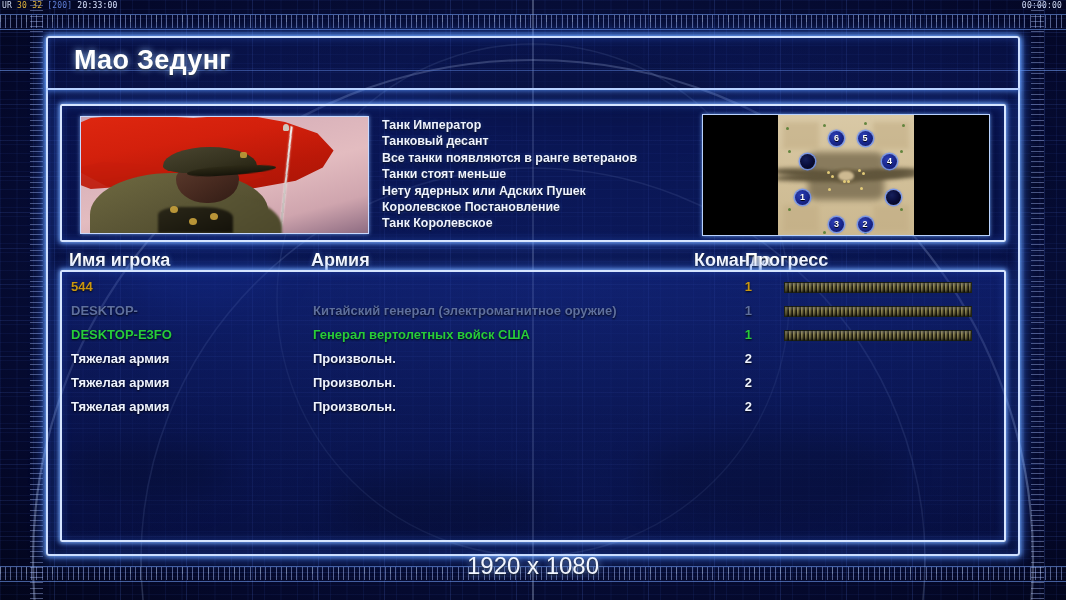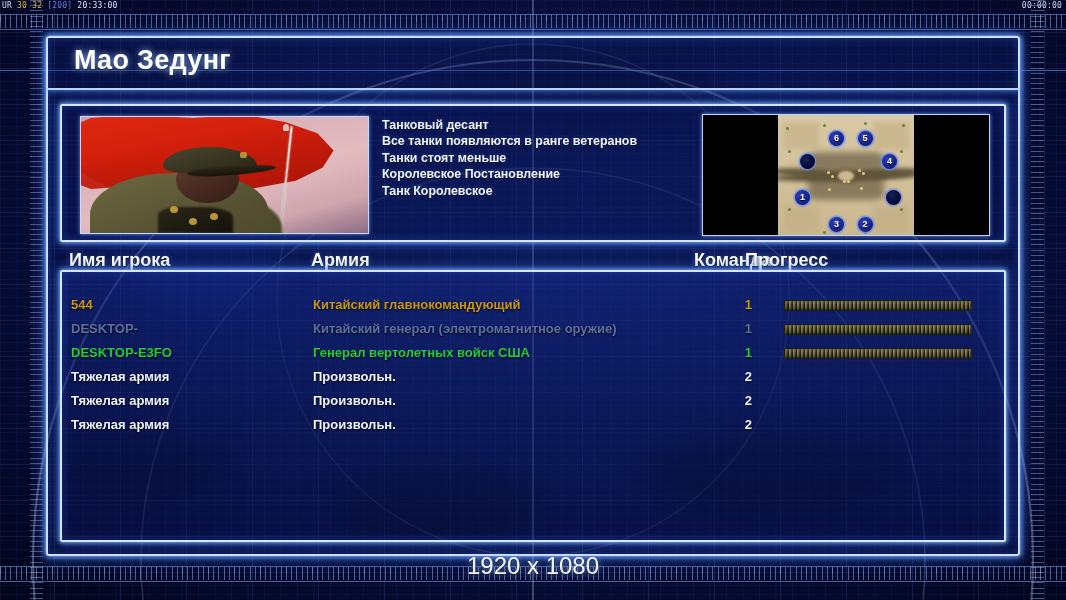--- a/index.html
+++ b/index.html
@@ -276,21 +276,21 @@
   .tbl-frame {
     position:absolute; left:14px; right:14px; top:234px; bottom:14px;
     border:2px solid #d6e5ff; border-radius:2px;
     box-shadow:
       0 0 4px 1px rgba(130,180,255,.9),
       0 0 12px 3px rgba(55,115,250,.45),
       inset 0 0 10px rgba(60,120,255,.30);
     background:linear-gradient(180deg, rgba(22,45,150,.42) 0%, rgba(14,30,108,.34) 55%, rgba(10,22,86,.30) 100%);
     overflow:hidden;
   }
-  .row { position:absolute; left:0; right:0; height:24px;margin-top:18px; }
+  .row { position:absolute; left:0; right:0; height:24px; }
   .cell {
     position:absolute; font-size:13px; font-weight:bold; white-space:nowrap;
     text-shadow:0 1px 2px rgba(0,0,0,.85);
     top:3px;
   }
   .c-name { left:9px; }
   .c-army { left:251px; }
   .c-team { left:660px; width:30px; text-align:right; }
   .pbar {
     position:absolute; left:722px; top:6px; width:188px; height:11px;
@@ -382,23 +382,25 @@
         <div class="p-cap"></div>
         <div class="p-brim"></div>
         <div class="p-badge"></div>
         <div class="p-collar"></div>
         <div class="p-btn1"></div>
         <div class="p-btn2"></div>
         <div class="p-btn3"></div>
       </div>
 
       <div class="desc">
+        <div class="desc-line">Танк Император</div>
         <div class="desc-line">Танковый десант</div>
         <div class="desc-line">Все танки появляются в ранге ветеранов</div>
         <div class="desc-line">Танки стоят меньше</div>
+        <div class="desc-line">Нету ядерных или Адских Пушек</div>
         <div class="desc-line">Королевское Постановление</div>
         <div class="desc-line">Танк Королевское</div>
       </div>
 
       <div class="map-frame">
         <div class="map-img" id="map-img">
           <div class="m-dark1"></div>
           <div class="m-river"></div>
           <div class="m-river2"></div>
           <div class="m-river3"></div>
@@ -441,21 +443,20 @@
       <div class="th" style="left:9px;">Имя игрока</div>
       <div class="th" style="left:251px;">Армия</div>
       <div class="th" style="left:634px;">Команда</div>
       <div class="th" style="left:685px;">Прогресс</div>
     </div>
 
     <div class="tbl-frame">
       <div id="rows">
           <div class="row" style="top: 4px;">
             <div class="cell c-name" style="color: rgb(201, 150, 15);">544</div>
-            <div class="cell c-army" style="color: rgb(201, 150, 15);">Китайский главнокомандующий</div>
             <div class="cell c-team" style="color: rgb(201, 150, 15);">1</div>
             <div class="pbar" style="width: 188px;"></div>
           </div>
           <div class="row" style="top: 28px;">
             <div class="cell c-name" style="color: rgb(94, 111, 158);">DESKTOP-</div>
             <div class="cell c-army" style="color: rgb(94, 111, 158);">Китайский генерал (электромагнитное оружие)</div>
             <div class="cell c-team" style="color: rgb(94, 111, 158);">1</div>
             <div class="pbar" style="width: 188px;"></div>
           </div>
           <div class="row" style="top: 52px;">

